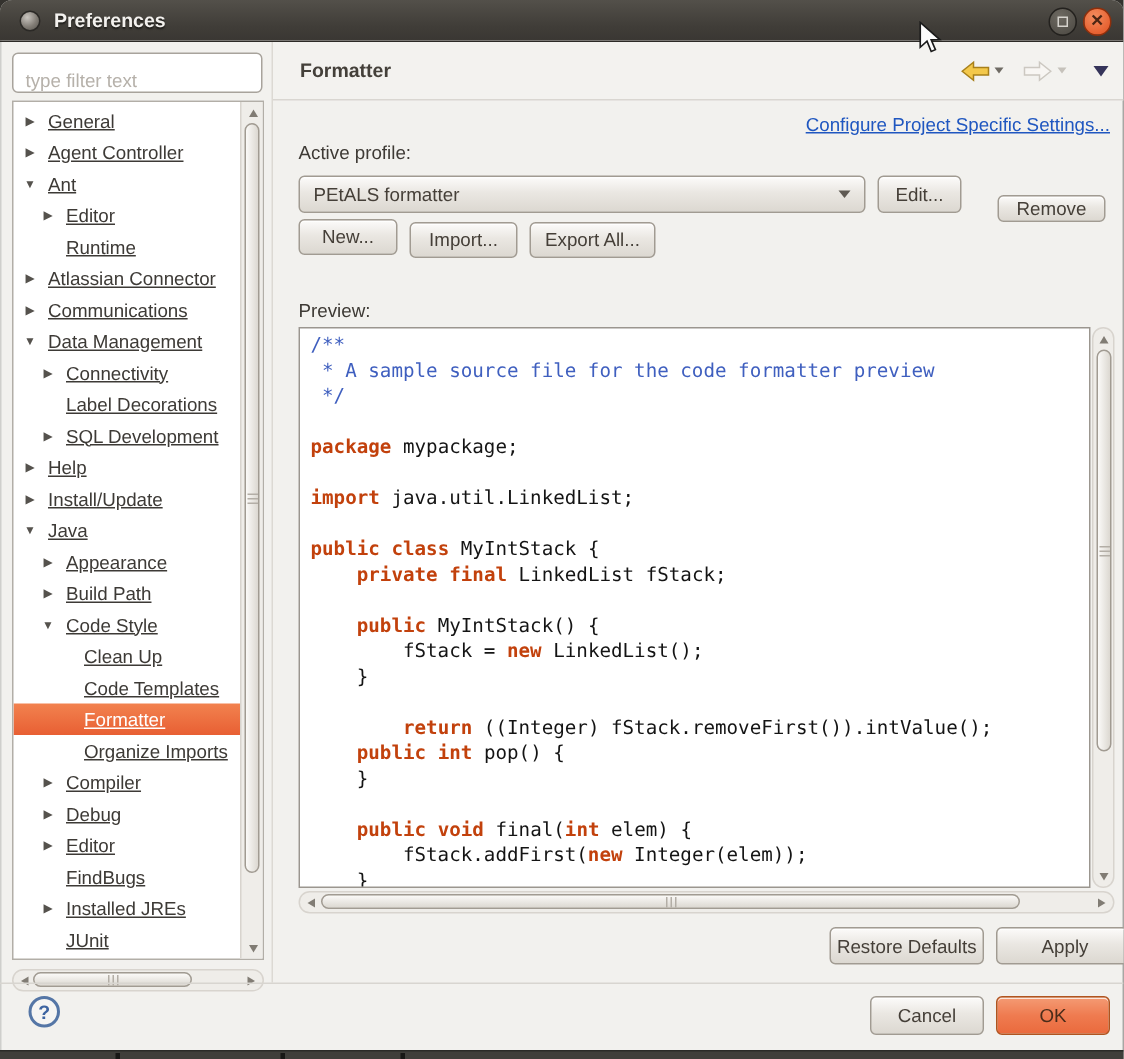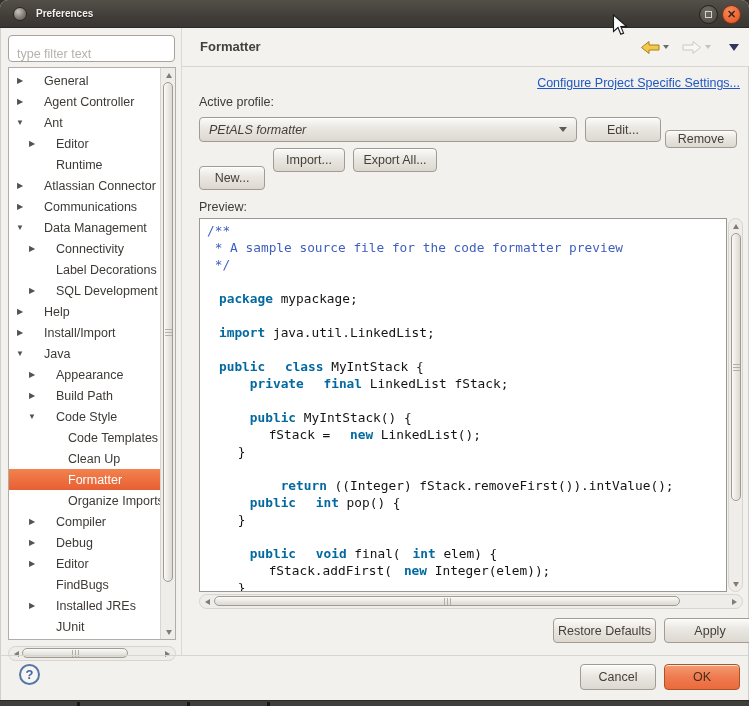--- a/index.html
+++ b/index.html
@@ -11,21 +11,21 @@
             box-shadow: inset 1px 0 0 rgba(0,0,0,.14), inset -1px 0 0 rgba(0,0,0,.14); }
 
   
   .titlebar { position:absolute; left:0; top:0; width:749px; height:28px;
               background:linear-gradient(#53504a,#403d38 65%,#3a3733);
               border-radius:8px 8px 0 0; border-bottom:1px solid #2c2a26; }
   .win-icon { position:absolute; left:13px; top:7px; width:14px; height:14px; border-radius:50%;
               background:radial-gradient(circle at 35% 30%, #c9c5bf, #827d76 55%, #55524c);
               border:1px solid #2b2926; }
   .win-title { position:absolute; left:36px; top:0; height:28px; line-height:28px;
-               font-size:10px; font-weight:bold; color:#f3f1ee; text-shadow:0 1px 1px #1e1d1a; }
+               font-size:13px; font-weight:bold; color:#f3f1ee; text-shadow:0 1px 1px #1e1d1a; }
   .winbtn { position:absolute; top:5px; width:19px; height:19px; border-radius:50%;
             display:flex; align-items:center; justify-content:center; }
   .btn-max { right:31px; background:radial-gradient(circle at 40% 30%, #6e6a62, #4a4741);
              border:1px solid #23211e; }
   .btn-max .sq { width:7px; height:7px; border:1.5px solid #d6d3cd; }
   .btn-close { right:8px; background:radial-gradient(circle at 40% 30%, #f28c5e, #e2501f);
                border:1px solid #8e2f0c; color:#4b2513; font-size:11px; font-weight:bold; line-height:1; }
 
   
   .filter-box { position:absolute; left:8px; top:35px; width:167px; height:27px; background:#fff;
@@ -33,21 +33,21 @@
   .filter-box input { flex:1; border:none; outline:none; background:transparent; padding:0 4px 0 8px;
                       font-size:12.5px; color:#3c3a36; font-family:"Liberation Sans",sans-serif; }
   .filter-box input::placeholder { color:#b6b1aa; }
   .clear-icon { width:20px; color:#8d8881; font-size:13px; text-align:center; cursor:pointer; }
 
   .tree-panel { position:absolute; left:8px; top:67px; width:168px; height:573px; background:#fff;
                 border:1px solid #b2aea7; }
   .tree-rows { position:absolute; left:0; top:0; bottom:0; right:15px; padding-top:2px; overflow:hidden; }
   .tree-row { display:flex; align-items:center; height:21px; font-size:12.5px; color:#3d3a36; cursor:pointer; }
   .tree-arrow { width:14px; font-size:8px; color:#55524d; text-align:center; flex:none; }
-  .tree-label { margin-left:17px; white-space:nowrap; }
+  .tree-label { margin-left:5px; white-space:nowrap;text-decoration:underline; }
   .tree-row.selected { background:linear-gradient(#f2824f,#e85f33); color:#fff; }
   .tree-row.selected .tree-arrow { color:#fff; }
 
   
   .vtrack { position:absolute; right:0; top:0; bottom:0; width:15px; background:#efede9;
             border-left:1px solid #d8d4ce; }
   .vthumb { position:absolute; left:2px; width:10px; border:1px solid #a19b92; border-radius:7px;
             background:linear-gradient(to right,#fbfaf8,#dcd8d1);
             display:flex; align-items:center; justify-content:center; }
   .hthumb { position:absolute; top:2px; height:10px; border:1px solid #a19b92; border-radius:7px;
@@ -85,37 +85,37 @@
               text-decoration:underline; cursor:pointer; }
   .lbl { position:absolute; font-size:12.5px; color:#3e3a35; }
   .lbl-profile { left:17px; top:28px; }
   .lbl-preview { left:17px; top:133px; }
 
   .gbtn { position:absolute; display:flex; align-items:center; justify-content:center;
           font-size:12.5px; color:#453f38; cursor:pointer;
           background:linear-gradient(#fcfbfa,#eae7e2 45%,#dcd8d1);
           border:1px solid #a19b92; border-radius:4px;
           box-shadow: inset 0 1px 0 rgba(255,255,255,.75); }
-  .combo { left:17px; top:50px; width:378px; height:25px; justify-content:space-between; padding:0 9px;font-style:italic; }
+  .combo { left:17px; top:50px; width:378px; height:25px; justify-content:space-between; padding:0 9px; }
   .combo-tri { width:0;height:0;border-left:4px solid transparent;border-right:4px solid transparent;
                border-top:5px solid #5f5a53; }
-  .btn-edit   { left:403px; top:50px; width:76px; height:25px; }
+  .btn-edit   { left:403px; top:50px; width:56px; height:25px; }
   .btn-remove { left:483px; top:63px; width:72px; height:18px; }
-  .btn-new    { left:17px;  top:99px; width:66px; height:24px; }
+  .btn-new    { left:17px;  top:79px; width:66px; height:24px; }
   .btn-import { left:91px;  top:81px; width:72px; height:24px; }
   .btn-export { left:171px; top:81px; width:84px; height:24px; }
   .btn-restore{ left:371px; top:551px; width:103px; height:25px; }
   .btn-apply  { left:482px; top:551px; width:92px; height:25px; }
 
   .preview-box { position:absolute; left:17px; top:151px; width:528px; height:374px; background:#fff;
                  border:1px solid #9b968f; overflow:hidden; }
   .code { padding:3px 0 0 7px; font-family:"DejaVu Sans Mono",monospace; font-size:12.8px; line-height:17px; }
   .code-line { white-space:pre; }
   .tok-c { color:#3f5fbf; }
-  .tok-k { color:#0369a1; font-weight:bold;margin-left:12px; }
+  .tok-k { color:#c2410c; font-weight:bold; }
   .tok-p { color:#141414; }
 
   .preview-vscroll { position:absolute; left:546px; top:151px; width:15px; height:374px;
                      background:#efede9; border:1px solid #d8d4ce; border-radius:8px; }
   .preview-hscroll { position:absolute; left:17px; top:527px; width:544px; height:15px;
                      background:#efede9; border:1px solid #d8d4ce; border-radius:8px; }
 
   
   .footer-divider { position:absolute; left:0; top:655px; width:749px; height:1px; background:#d8d5d0; }
   .help-btn { position:absolute; left:19px; top:664px; width:21px; height:21px; border-radius:50%;
@@ -198,45 +198,45 @@
         <div class="tree-row" style="padding-left: 16px;">
           <span class="tree-arrow">▶</span>
           <span class="tree-label">SQL Development</span>
         </div>
         <div class="tree-row" style="padding-left: 4px;">
           <span class="tree-arrow">▶</span>
           <span class="tree-label">Help</span>
         </div>
         <div class="tree-row" style="padding-left: 4px;">
           <span class="tree-arrow">▶</span>
-          <span class="tree-label">Install/Import</span>
+          <span class="tree-label">Install/Update</span>
         </div>
         <div class="tree-row" style="padding-left: 4px;">
           <span class="tree-arrow">▼</span>
           <span class="tree-label">Java</span>
         </div>
         <div class="tree-row" style="padding-left: 16px;">
           <span class="tree-arrow">▶</span>
           <span class="tree-label">Appearance</span>
         </div>
         <div class="tree-row" style="padding-left: 16px;">
           <span class="tree-arrow">▶</span>
           <span class="tree-label">Build Path</span>
         </div>
         <div class="tree-row" style="padding-left: 16px;">
           <span class="tree-arrow">▼</span>
           <span class="tree-label">Code Style</span>
         </div>
         <div class="tree-row" style="padding-left: 28px;">
           <span class="tree-arrow"></span>
+          <span class="tree-label">Clean Up</span>
+        </div>
+        <div class="tree-row" style="padding-left: 28px;">
+          <span class="tree-arrow"></span>
           <span class="tree-label">Code Templates</span>
-        </div>
-        <div class="tree-row" style="padding-left: 28px;">
-          <span class="tree-arrow"></span>
-          <span class="tree-label">Clean Up</span>
         </div>
         <div class="tree-row selected" style="padding-left: 28px;">
           <span class="tree-arrow"></span>
           <span class="tree-label">Formatter</span>
         </div>
         <div class="tree-row" style="padding-left: 28px;">
           <span class="tree-arrow"></span>
           <span class="tree-label">Organize Imports</span>
         </div>
         <div class="tree-row" style="padding-left: 16px;">

